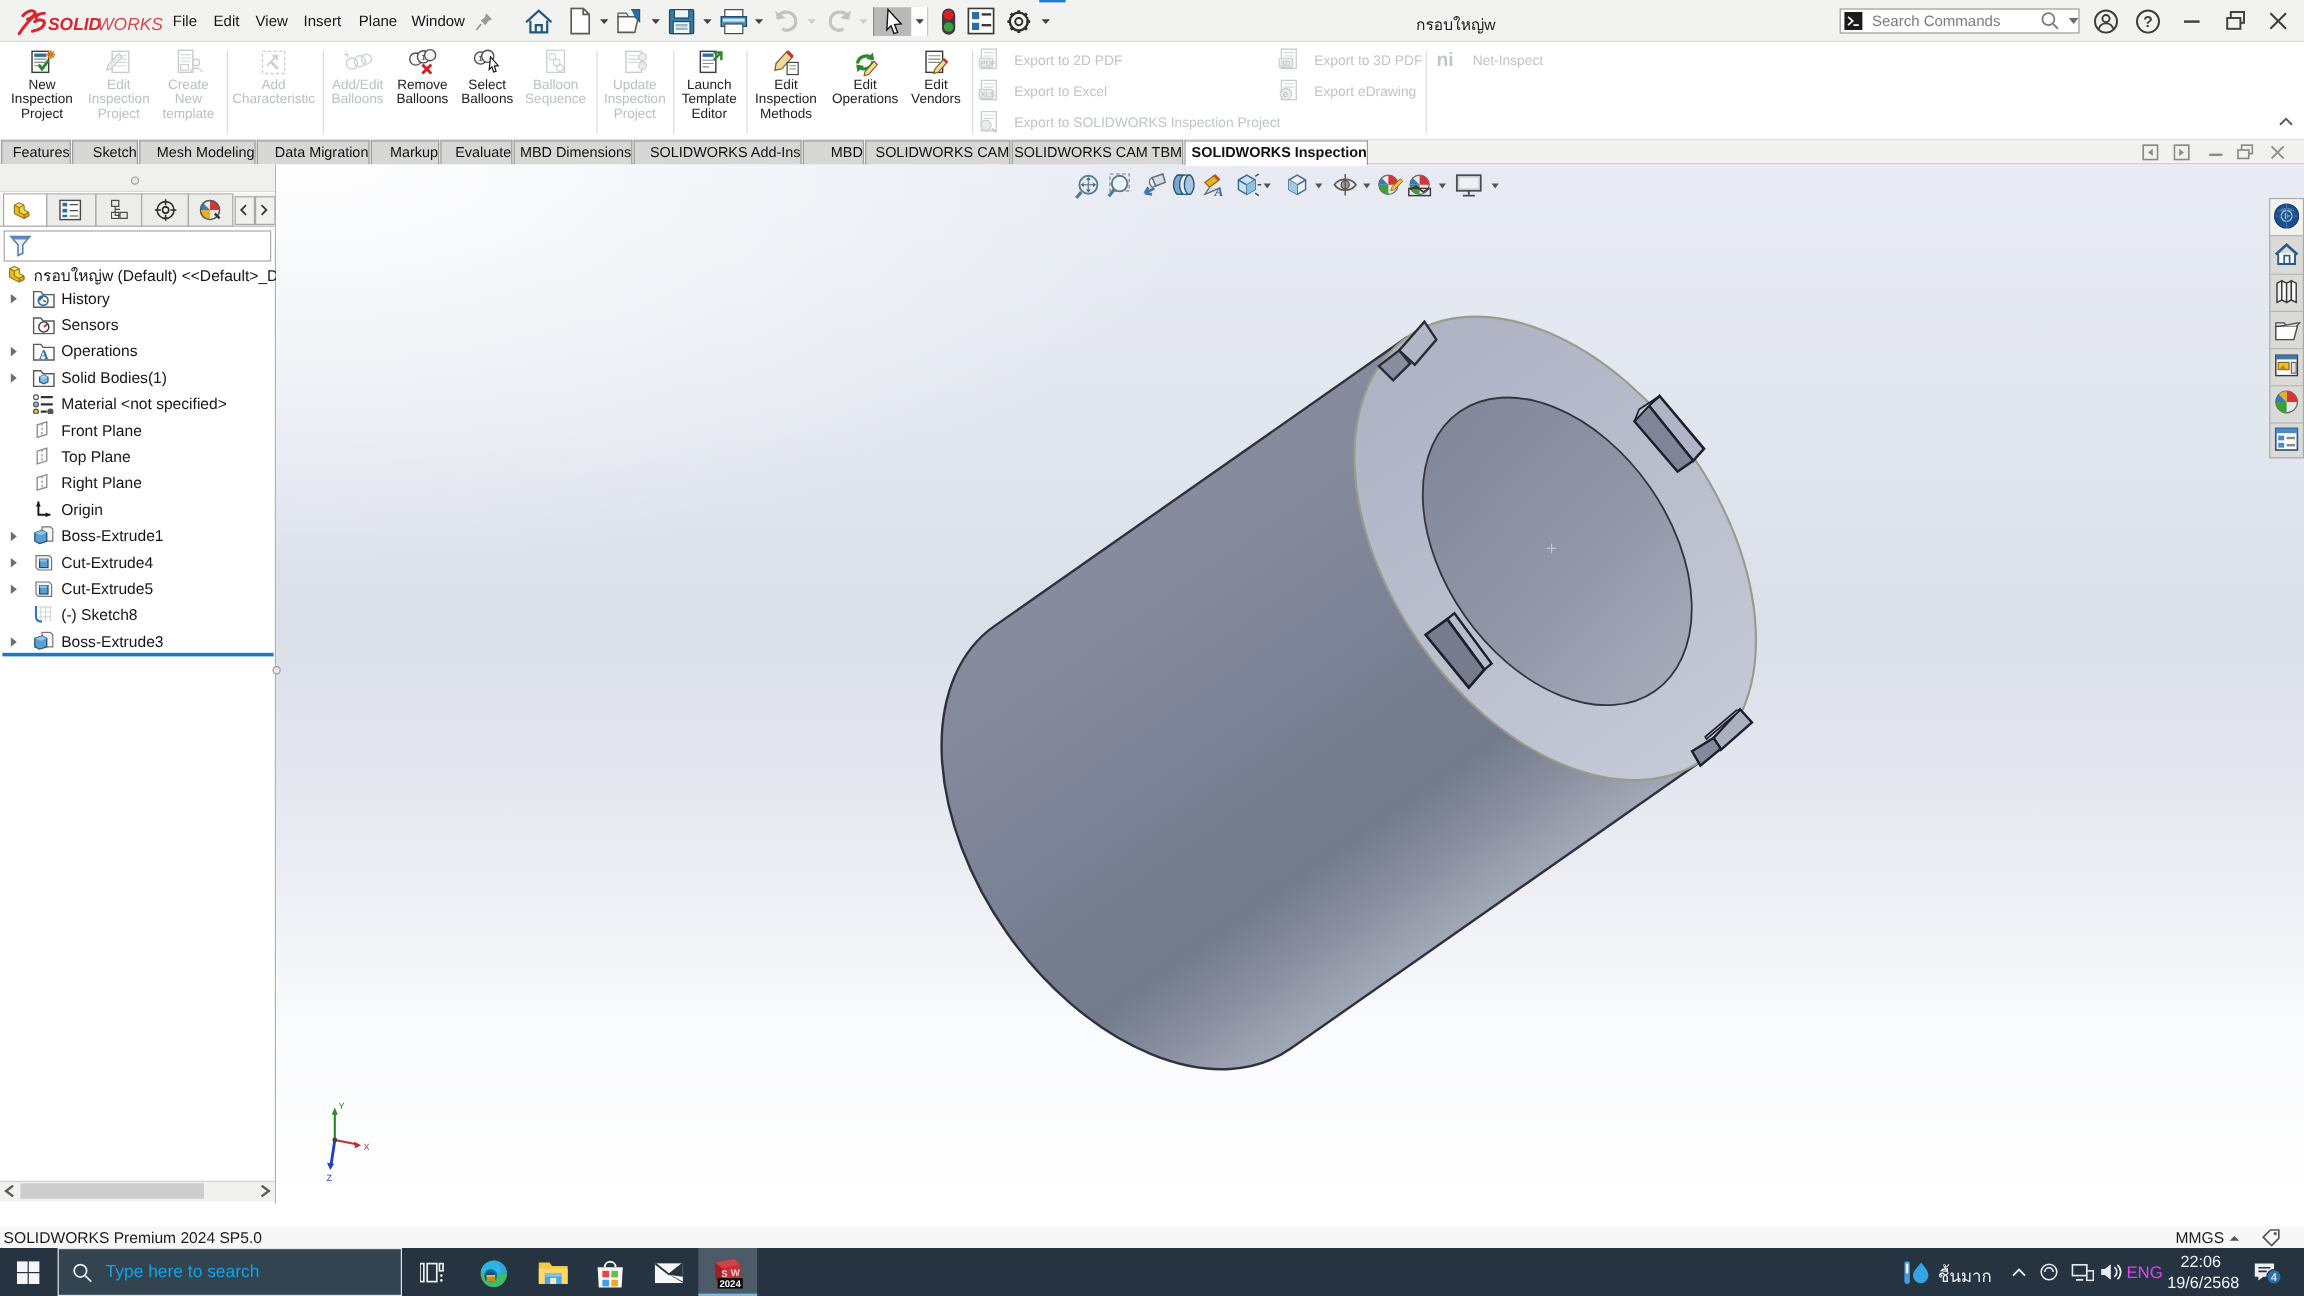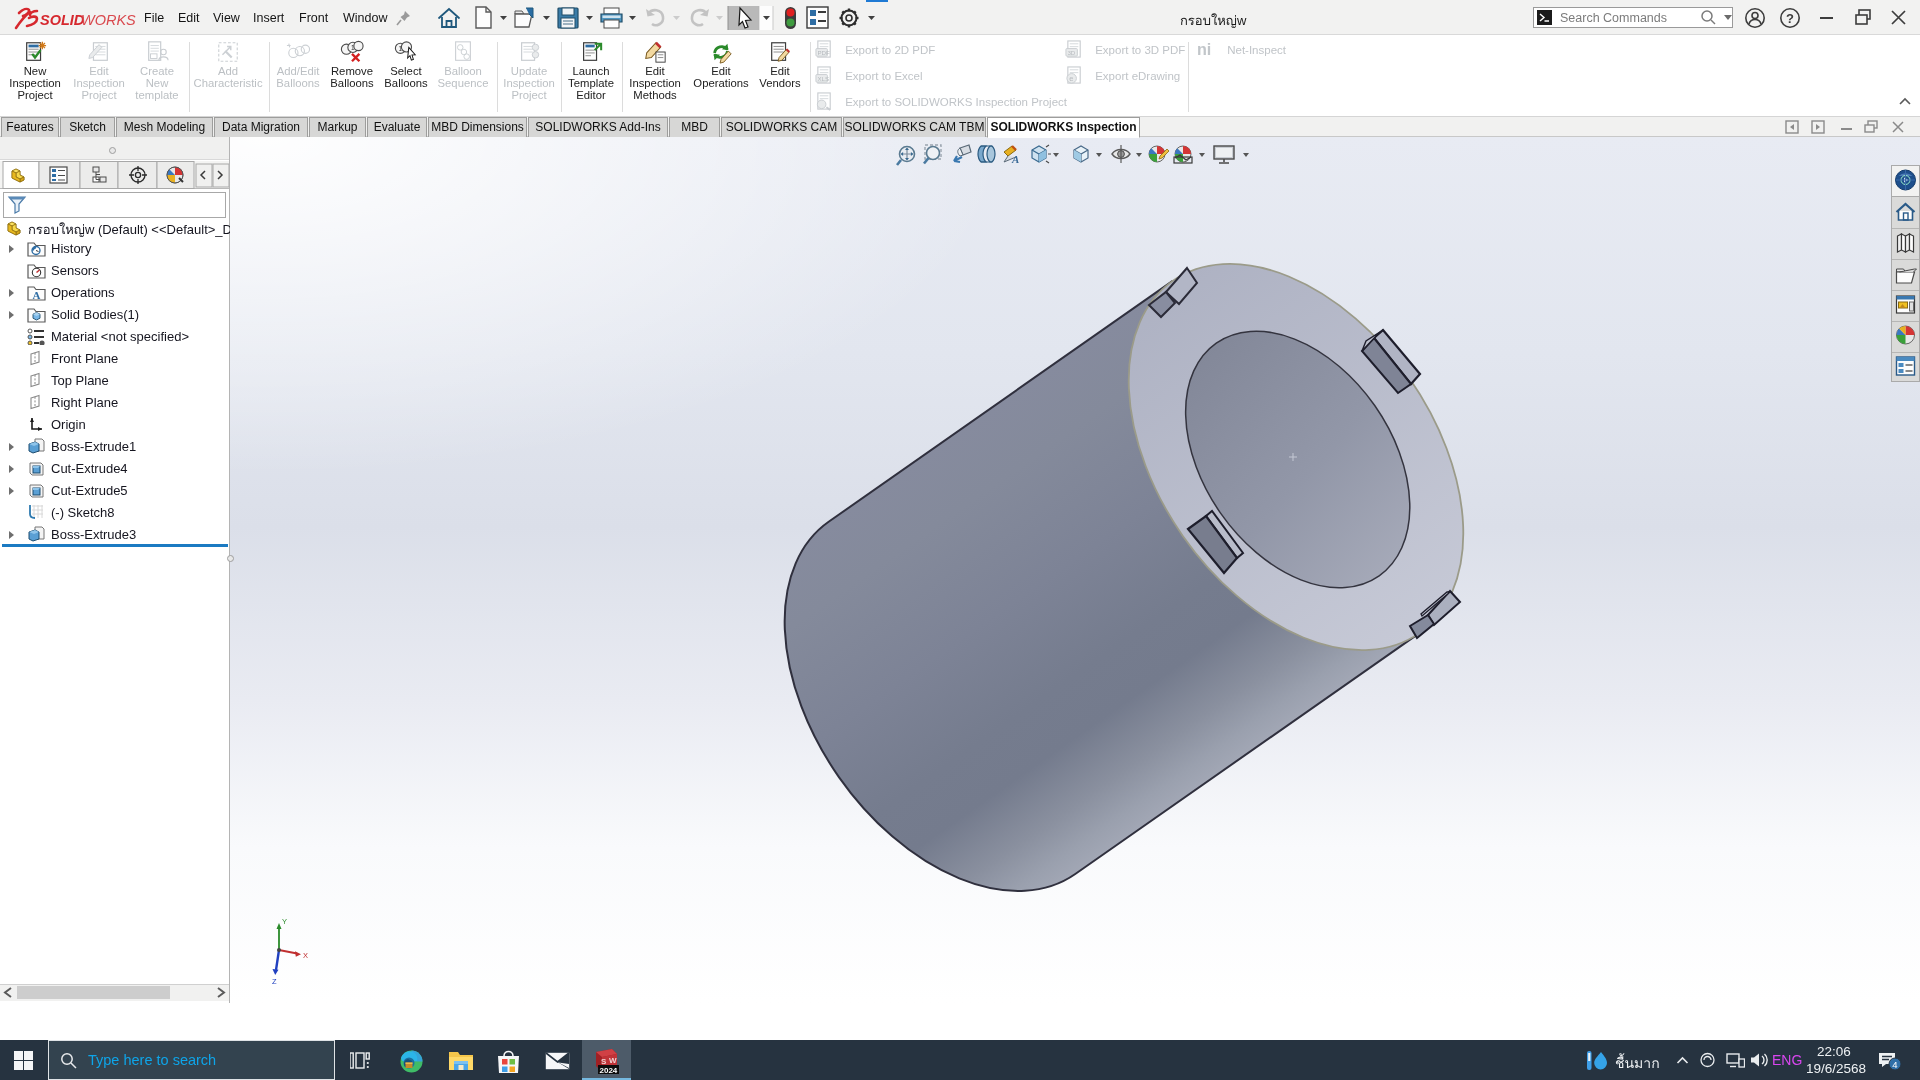--- a/index.html
+++ b/index.html
@@ -14,21 +14,21 @@
   #ribbon { position:absolute; left:0; top:36px; width:1920px; height:81px; background:#ffffff; border-bottom:1px solid #d5d5d5; }
   .rbtn { position:absolute; top:4px; text-align:center; font-size:11.3px; line-height:12.1px; color:#222; }
   .rbtn .ric { display:block; margin:0 auto 1px auto; width:24px; height:24px; }
   .rbtn.gray { color:#bcc0c4; }
   .rsep { position:absolute; top:6px; height:70px; width:1px; background:#dcdcdc; }
   .rlink { position:absolute; font-size:11.5px; color:#c0c4c8; white-space:nowrap; }
   .rlink .ric { display:inline-block; vertical-align:-5px; margin-right:8px; width:19px; height:19px; }
 
   
   #tabrow { position:absolute; left:0; top:117px; width:1920px; height:20px; background:#f1f1f0; border-bottom:1px solid #c8c8c8; }
-  .ctab { position:absolute; top:0; height:20px; background:#d7d7d6; border:1px solid #9d9d9c; border-bottom:none; font-size:12px; color:#111; text-align:center; line-height:19px; }
+  .ctab { position:absolute; top:0; height:20px; background:#d7d7d6; border:1px solid #9d9d9c; border-bottom:none; font-size:12px; color:#111; text-align:right; line-height:19px; }
   .ctab.active { background:#ffffff; font-weight:bold; border-bottom:1px solid #fff; height:21px; z-index:2; }
 
   
   #viewport { position:absolute; left:230px; top:137px; width:1690px; height:866px;
      background:radial-gradient(1150px 520px at 2% 0%, rgba(255,255,255,0.96), rgba(255,255,255,0) 65%), linear-gradient(180deg,#e8ebf3 0%, #e2e6ef 25%, #dbdfe9 45%, #e9ebf2 65%, #f9fafc 82%, #ffffff 100%); }
   #leftpanel { position:absolute; left:0; top:137px; width:230px; height:866px; background:#ffffff; border-right:1px solid #b4b4b4; }
   .treerow { position:absolute; left:0; width:230px; height:22px; font-size:13px; color:#15151f; white-space:nowrap; }
   .treerow .lbl { position:absolute; left:51px; top:3px; }
   .tri { position:absolute; left:9px; top:7px; width:0; height:0; border-left:5px solid #6e6e6e; border-top:4px solid transparent; border-bottom:4px solid transparent; }
 
@@ -48,21 +48,21 @@
         <path d="M3 24 C7 18 13 11 17 8 M6 9 C10 5 14 4 16 6 C17 8 13 11 10 12"></path>
         <path d="M14 22 C20 21 24 18 24 15 C24 12 19 12 16 14 M24 7 C20 7 17 9 17 11"></path>
       </g>
       <text x="27" y="21" font-family="Liberation Sans" font-style="italic" font-weight="bold" font-size="14.5" fill="#d6282e">SOLID</text>
       <text x="68" y="21" font-family="Liberation Sans" font-style="italic" font-size="14.5" fill="#d9494e">WORKS</text>
     </svg>
     <span class="menu" style="left:144px">File</span>
     <span class="menu" style="left:178px">Edit</span>
     <span class="menu" style="left:213px">View</span>
     <span class="menu" style="left:253px">Insert</span>
-    <span class="menu" style="left:299px">Front</span>
+    <span class="menu" style="left:299px">Plane</span>
     <span class="menu" style="left:343px">Window</span>
 
     <svg class="abs" style="left:394px;top:8px" width="20" height="20" viewBox="0 0 20 20">
       <path d="M11 3 L16 8 L13 9.5 L10.5 13 L6.5 9 L10 6.5 Z" fill="#9a9a9a"></path>
       <path d="M7 12 L3 17" stroke="#9a9a9a" stroke-width="1.6"></path>
     </svg>
 
     <svg class="abs" style="left:436px;top:6px" width="450" height="24" viewBox="0 0 450 24">
 
       <g stroke="#1f587c" stroke-width="1.8" fill="none">
@@ -845,20 +845,31 @@
       <rect x="2" y="3" width="18" height="18" fill="#fdfdfd" stroke="#2a5a88" stroke-width="1.4"></rect>
       <rect x="2" y="3" width="18" height="4" fill="#4a8ac0"></rect>
       <rect x="4" y="9" width="5" height="4" fill="#4a8ac0"></rect>
         <rect x="11" y="10" width="7" height="2" fill="#888"></rect>
       <rect x="4" y="15" width="5" height="4" fill="#4a8ac0"></rect>
         <rect x="11" y="16" width="7" height="2" fill="#888"></rect>
     </g>
   </svg>
 
   <div class="abs" style="left:227px;top:555px;width:7px;height:7px;border-radius:50%;background:#e8e8e8;border:1px solid #9e9e9e"></div>
+  <div id="statusbar">
+    <span class="abs" style="left:3px;top:2px">SOLIDWORKS Premium 2024 SP5.0</span>
+    <span class="abs" style="left:1813px;top:2px">MMGS</span>
+    <svg class="abs" style="left:1857px;top:6px" width="10" height="8" viewBox="0 0 10 8">
+        <path d="M1 6 L5 2 L9 6" fill="#555"></path>
+      </svg>
+    <svg class="abs" style="left:1884px;top:1px" width="18" height="16" viewBox="0 0 18 16">
+      <path d="M2 8 L8 2 L15 2 L15 9 L9 15 Z" fill="none" stroke="#555" stroke-width="1.4"></path>
+      <circle cx="12" cy="5" r="1.3" fill="#555"></circle>
+    </svg>
+  </div>
   <div id="taskbar">
 
     <svg class="abs" style="left:14px;top:11px" width="19" height="19" viewBox="0 0 19 19">
       <rect x="0" y="0" width="9" height="9" fill="#f5f6f7"></rect>
         <rect x="10" y="0" width="9" height="9" fill="#f5f6f7"></rect>
       <rect x="0" y="10" width="9" height="9" fill="#f5f6f7"></rect>
         <rect x="10" y="10" width="9" height="9" fill="#f5f6f7"></rect>
     </svg>
 
     <div class="abs" style="left:48px;top:0px;width:287px;height:40px;background:#33434f;border:1.5px solid #dfe3e6;"></div>

